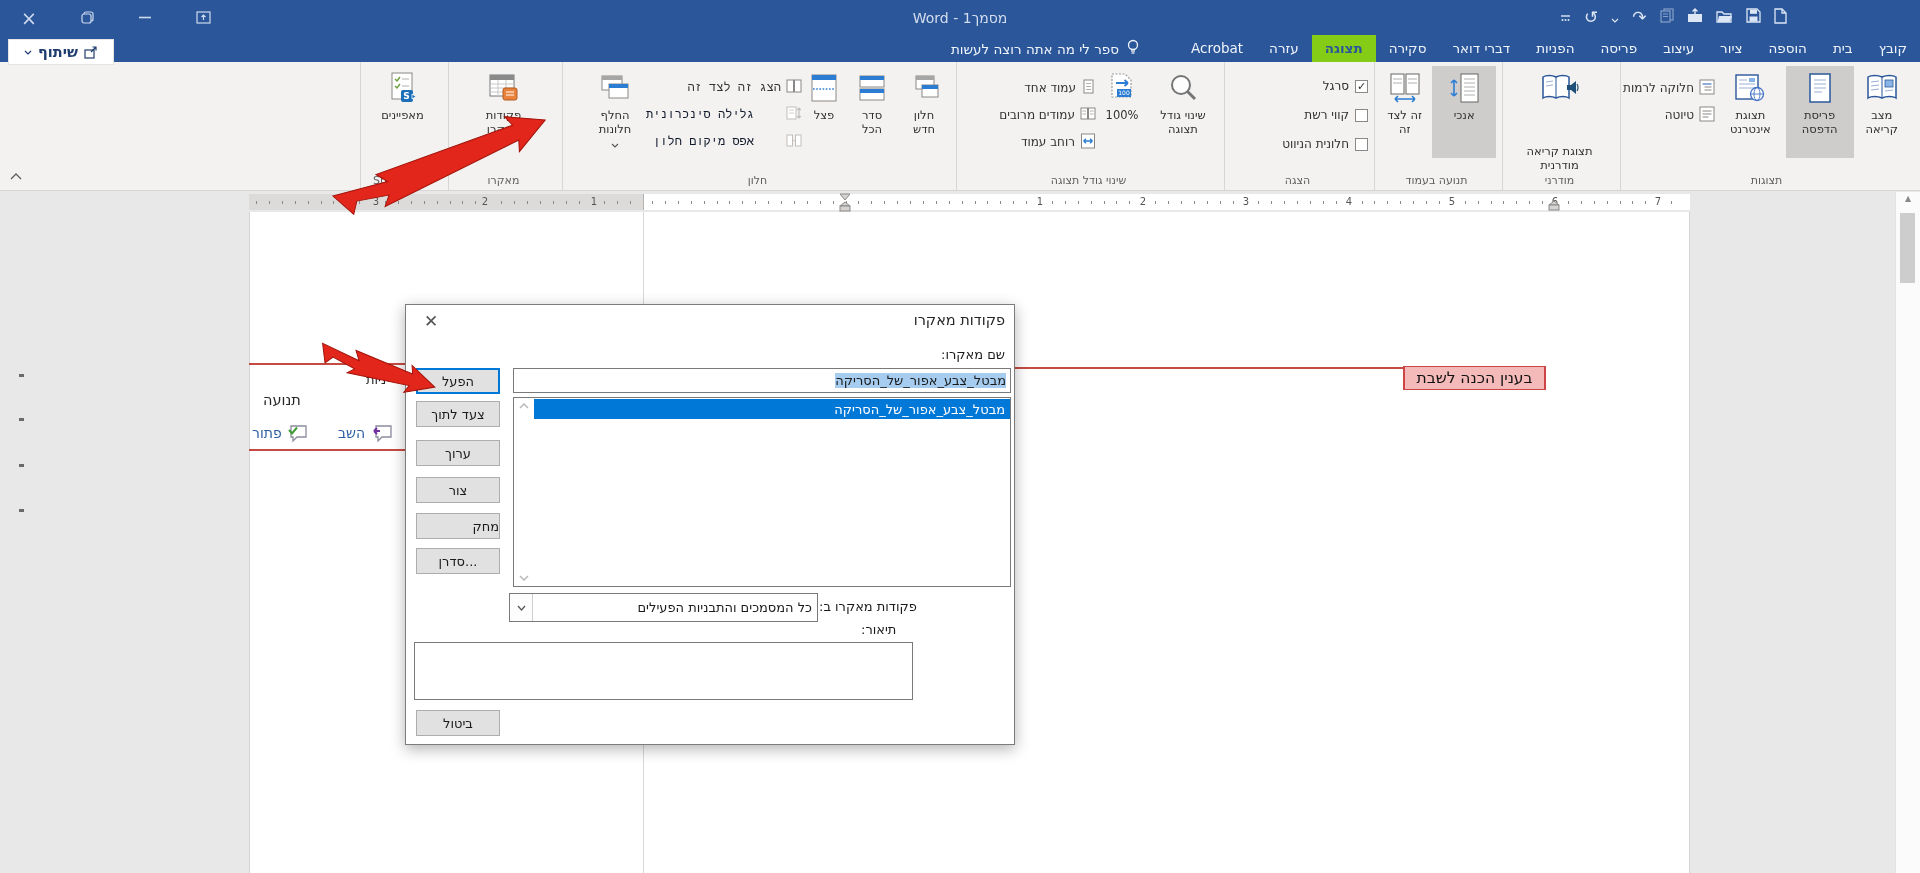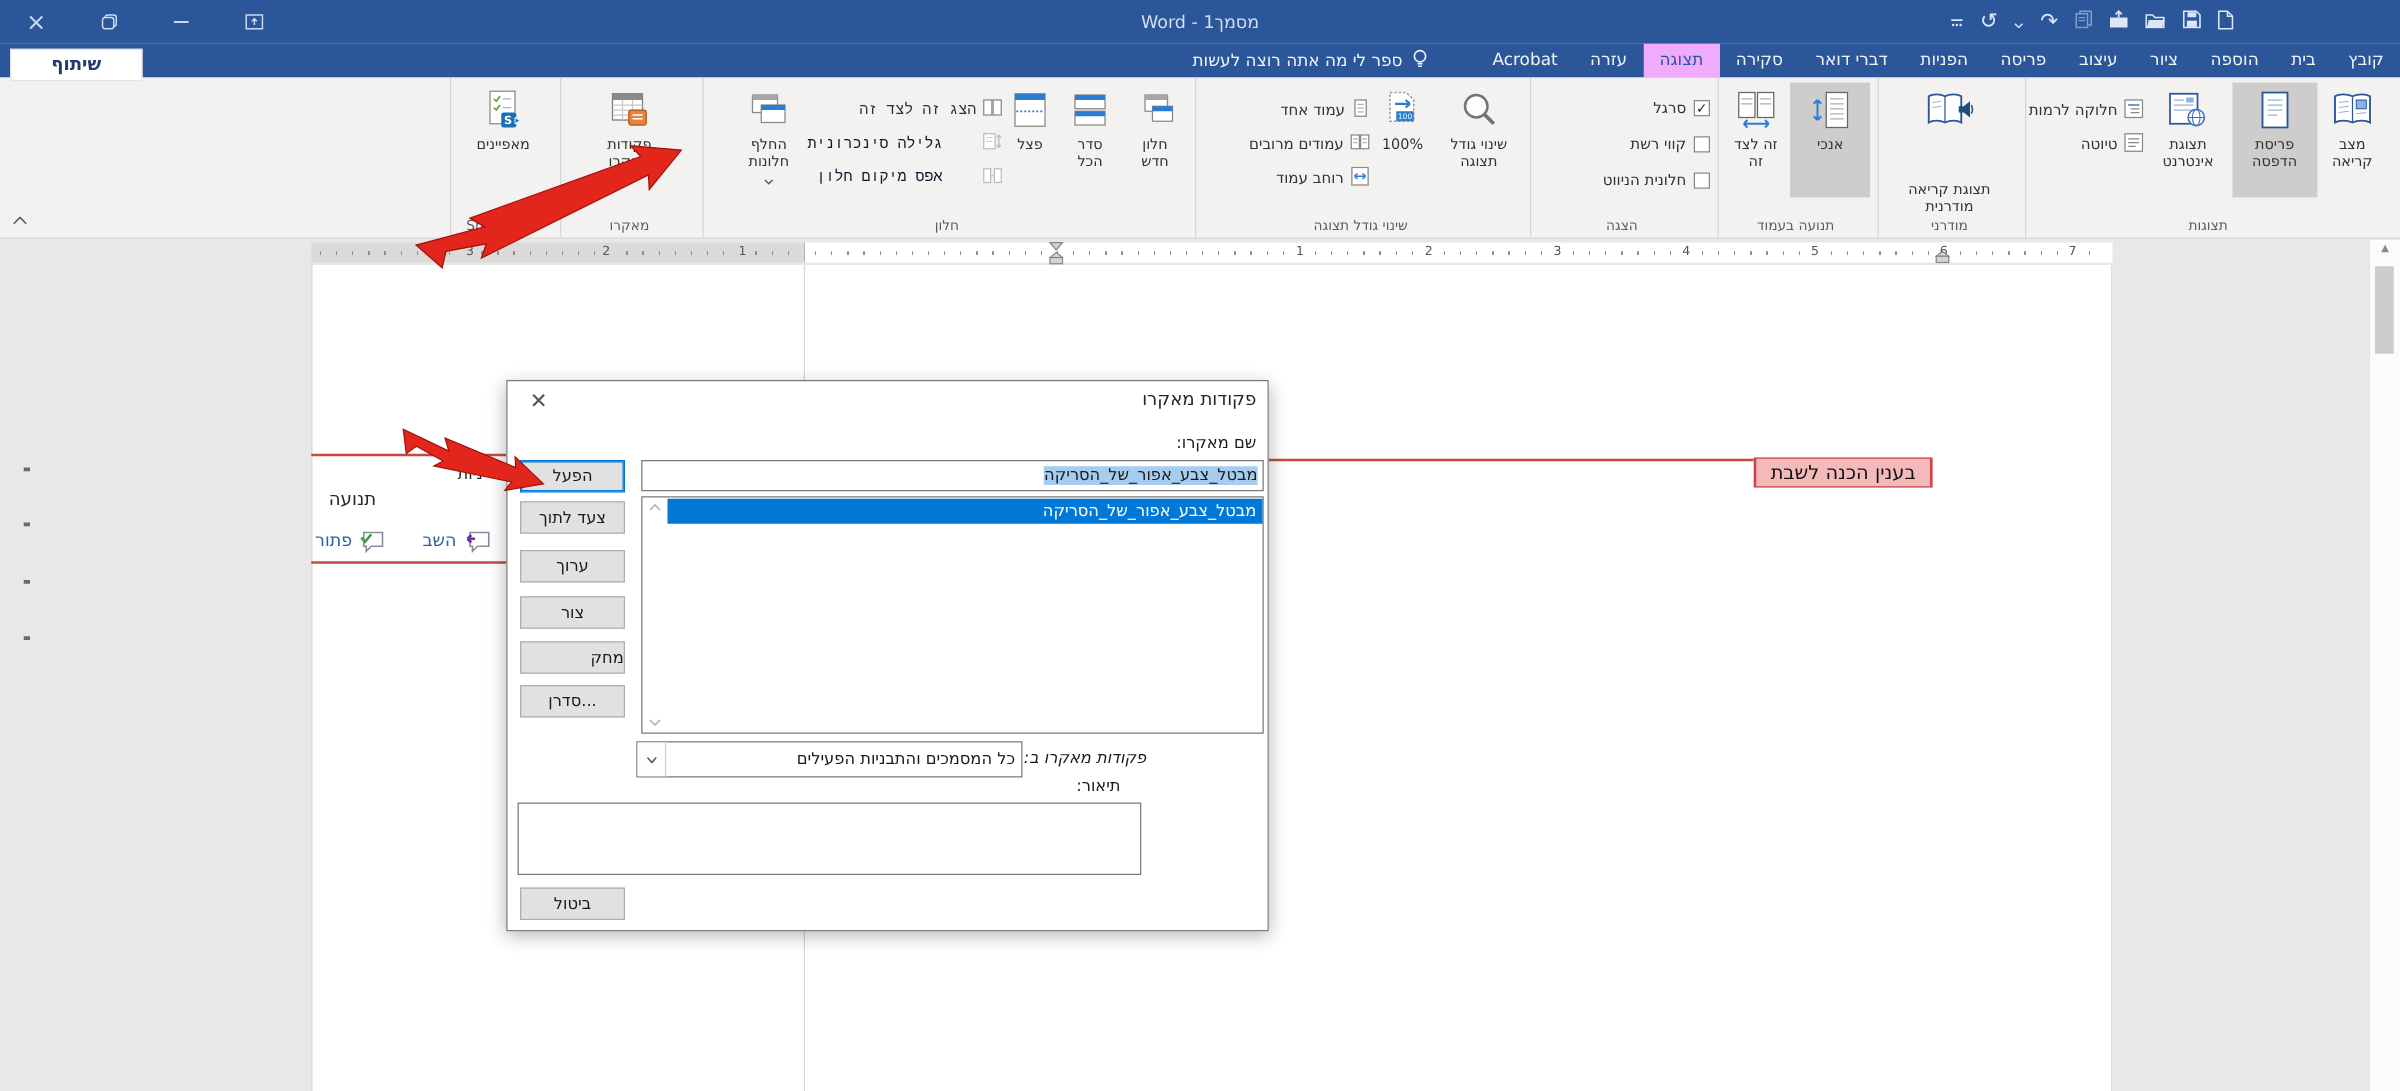--- a/index.html
+++ b/index.html
@@ -11,26 +11,26 @@
   .winbtn{width:58px;height:35px;display:flex;align-items:center;justify-content:center;color:#cdd9ee;}
   .apptitle{position:absolute;left:0;right:0;top:0;height:35px;display:flex;align-items:center;justify-content:center;
             color:#d4deef;font-size:14px;}
   .qat{position:absolute;left:1560px;top:0;height:35px;display:flex;align-items:center;gap:13px;color:#dce6f5;}
   .qat .dim{opacity:.5;}
   .glyph-und{font-size:17px;line-height:1;}
   
   .tabrow{position:absolute;left:0;top:35px;right:0;height:27px;background:#2b579a;display:flex;justify-content:flex-end;}
   .tabs{display:flex;flex-direction:row;align-items:stretch;padding-left:10px;}
   .tab{padding:5px 13px 4px 13px;font-size:13.5px;color:#f0f4fb;white-space:nowrap;}
-  .tab.sel{background:#f0abfc;color:#2b579a;}
+  .tab.sel{background:#84cc16;color:#2b579a;font-weight:bold;}
   .tellme{display:flex;align-items:center;gap:7px;color:#f0f4fb;font-size:13.5px;margin-left:4px;margin-right:28px;white-space:nowrap;}
   
   .share{position:absolute;left:8px;top:39px;width:106px;height:26px;background:#fff;z-index:6;
          display:flex;align-items:center;justify-content:center;gap:6px;color:#1e3c6e;font-weight:bold;font-size:14.5px;
-         border:1px solid #e4e4e4;box-sizing:border-box;flex-direction:column;}
+         border:1px solid #e4e4e4;box-sizing:border-box;}
   
   .ribbon{position:absolute;left:0;top:62px;right:0;height:129px;background:#f3f2f1;border-bottom:1px solid #d8d6d4;box-sizing:border-box;}
   .rgroup{position:absolute;top:0;height:128px;border-left:1px solid #d8d6d4;box-sizing:border-box;}
   .glabel{position:absolute;bottom:3px;left:0;right:0;text-align:center;font-size:11px;color:#605e5c;white-space:nowrap;}
   .grow{position:absolute;top:4px;right:2px;left:2px;display:flex;align-items:flex-start;}
   .bigbtn{display:flex;flex-direction:column;align-items:center;padding:4px 4px 0 4px;min-height:92px;box-sizing:border-box;
           font-size:11.5px;color:#323130;text-align:center;line-height:1.2;}
   .bigbtn .ic{height:36px;display:flex;align-items:center;justify-content:center;margin-bottom:3px;}
   .bigbtn.sel{background:#cfcdcb;}
   .stack{display:flex;flex-direction:column;gap:7px;padding-top:12px;}
@@ -646,21 +646,21 @@
     <div class="dlg-btn" style="top:172px;">
       <span>צור</span>
     </div>
     <div class="dlg-btn" style="top:208px;justify-content:flex-end;">
       <span>מחק</span>
     </div>
     <div class="dlg-btn" style="top:243px;">
       <span>סדרן...</span>
     </div>
 
-    <div class="dlg-label" style="left:413px;top:294px;font-style:italic;">פקודות מאקרו ב:</div>
+    <div class="dlg-label" style="left:413px;top:294px;">פקודות מאקרו ב:</div>
     <div class="dlg-combo">
       <div class="combo-chev">
         <svg width="9" height="6" viewBox="0 0 9 6">
             <path d="M1 1 L4.5 5 L8 1" fill="none" stroke="#555" stroke-width="1.2"></path>
           </svg>
       </div>
       <div class="combo-val">כל המסמכים והתבניות הפעילים</div>
     </div>
 
     <div class="dlg-label" style="left:455px;top:317px;">תיאור:</div>

